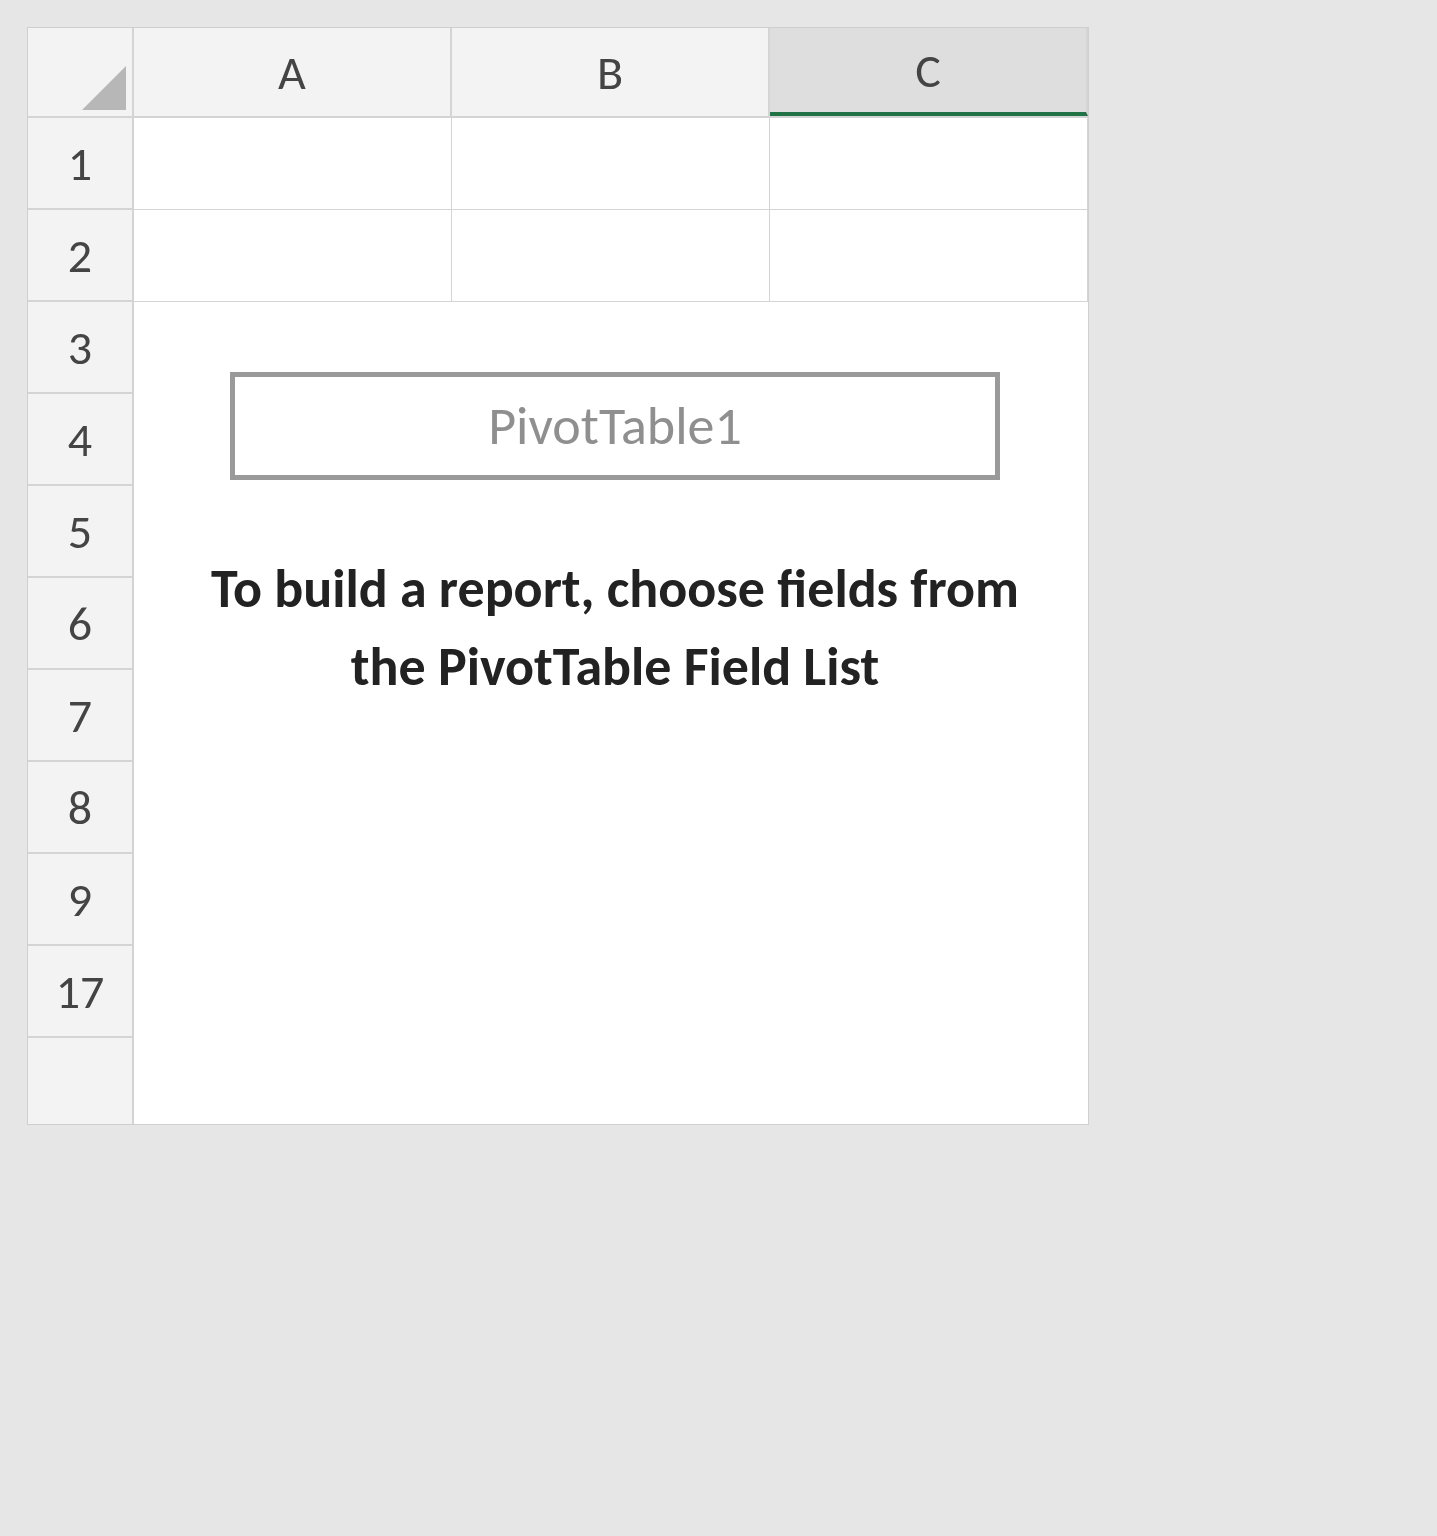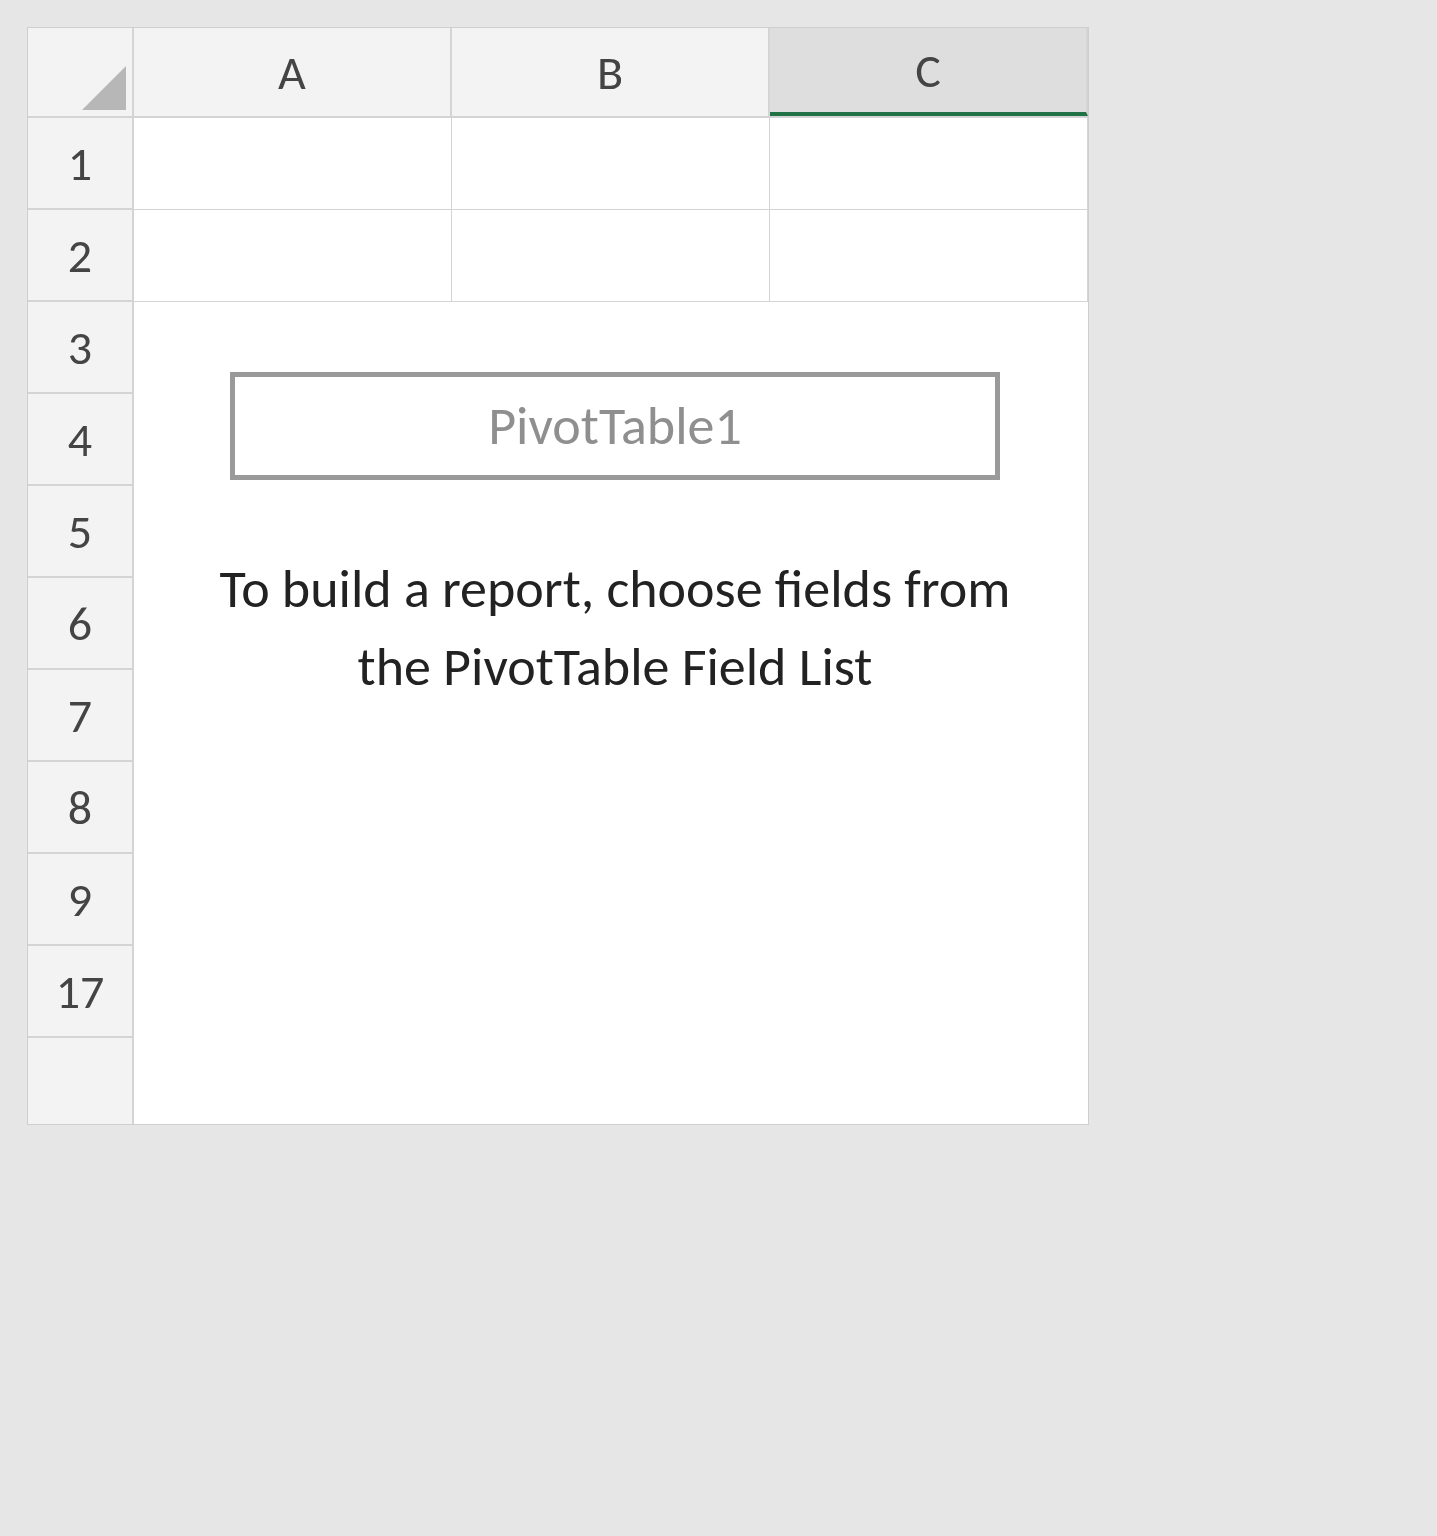--- a/index.html
+++ b/index.html
@@ -131,21 +131,21 @@
     justify-content:center;
     font-size:54px;
     color:var(--placeholder-title);
     font-weight:400;
   }
   .pivot-instruction{
     text-align:center;
     font-size:54px;
     line-height:1.45;
     color:var(--placeholder-body);
-    font-weight:400;
+    font-weight:700;
     padding:0 10px;
   }
 </style>
 </head>
 <body>
 
 <div class="frame">
 
   <div class="col-headers">
     <div class="corner">

